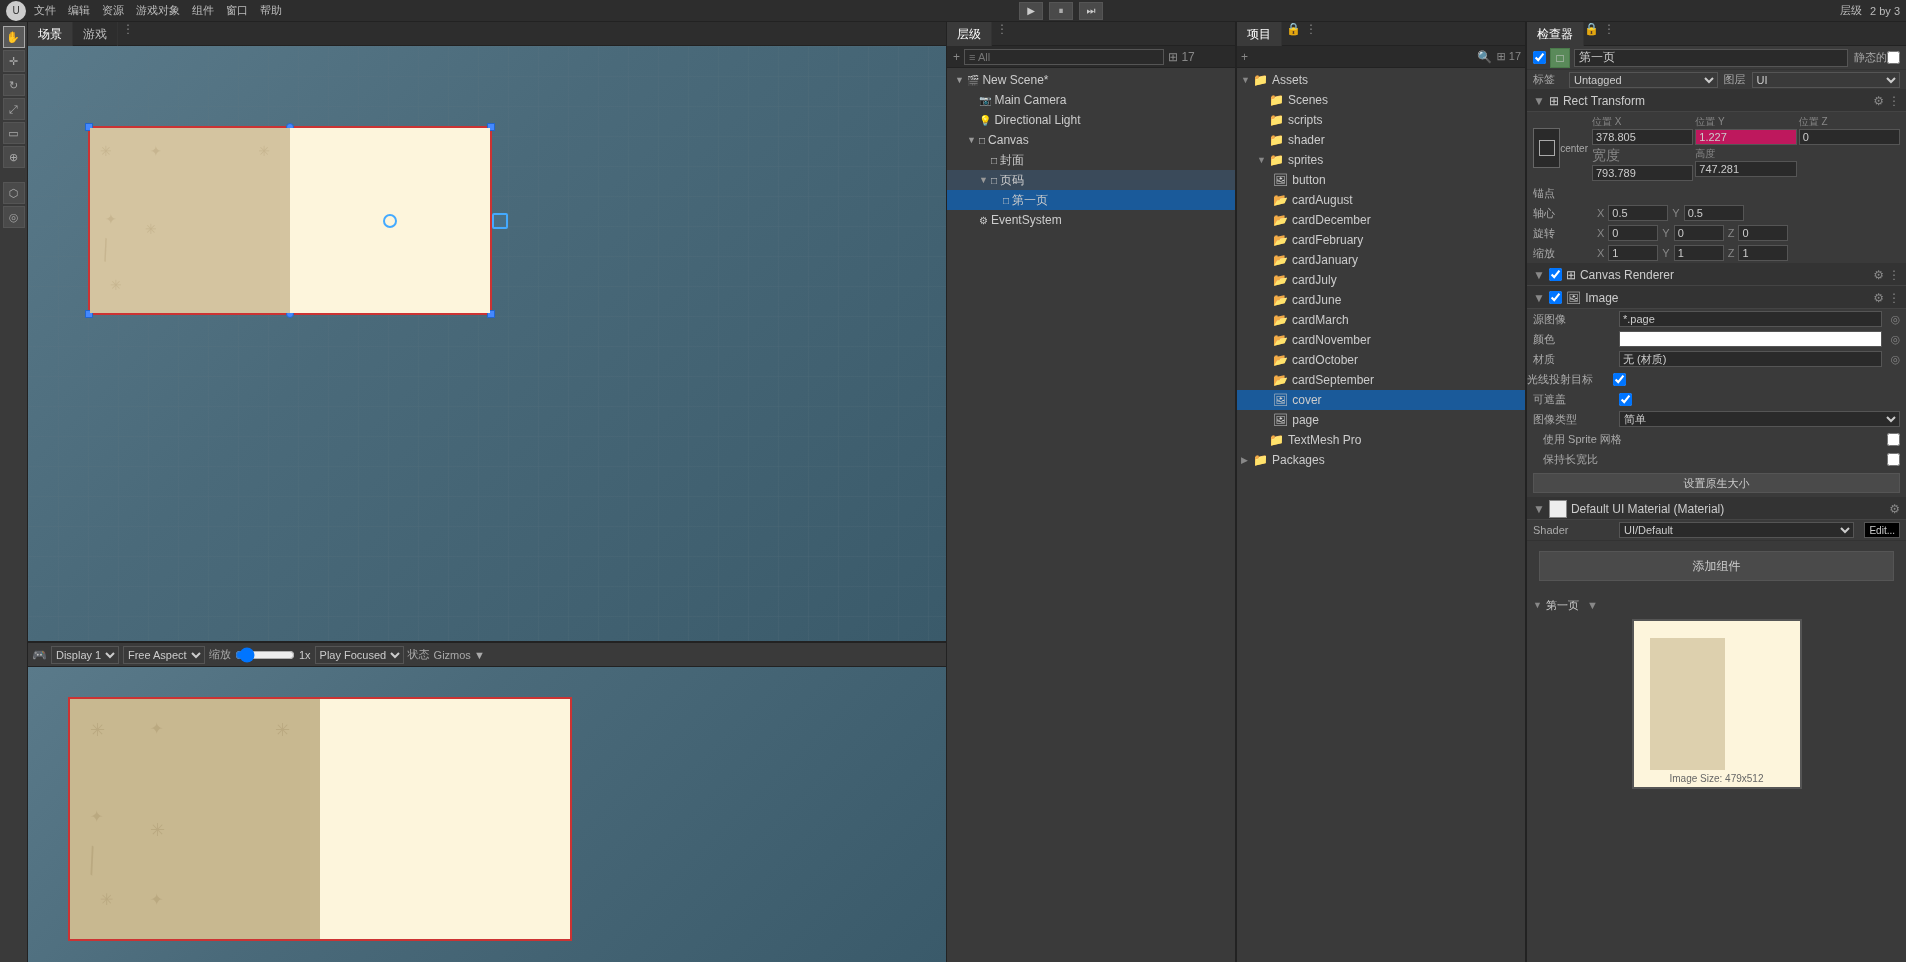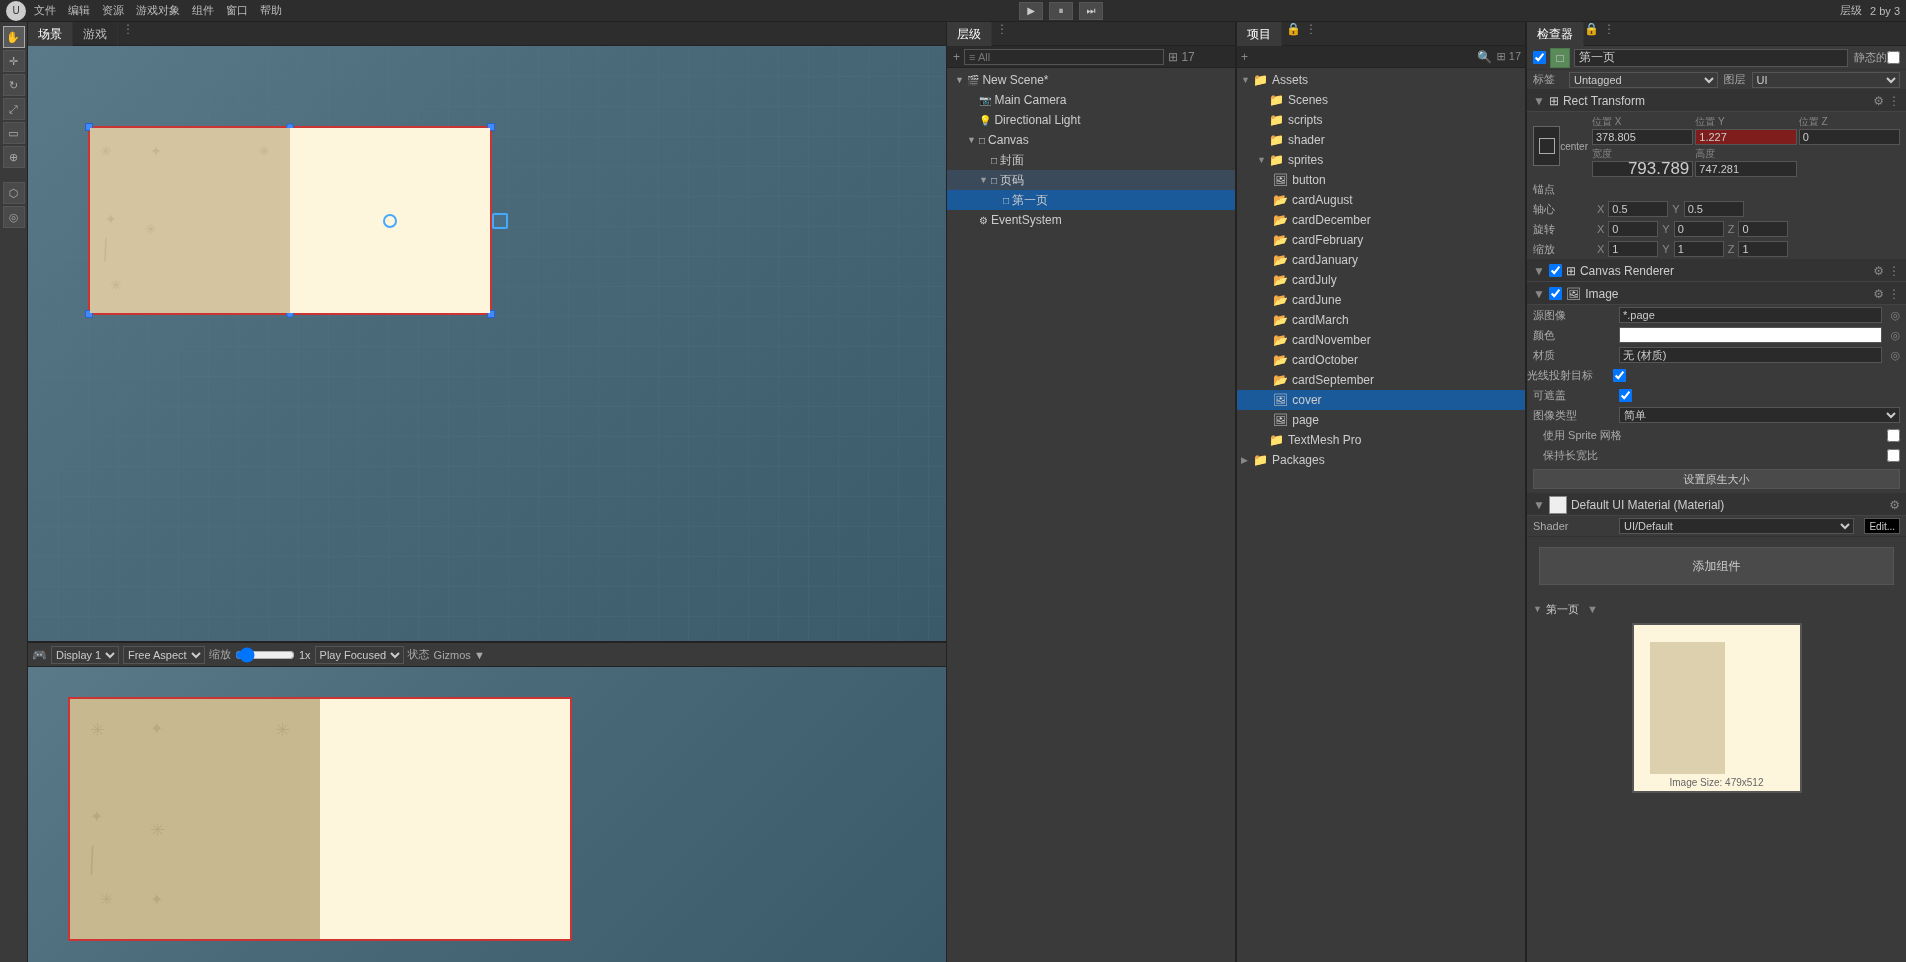--- a/index.html
+++ b/index.html
@@ -91,21 +91,21 @@
     
     .color-swatch { width: 120px; height: 16px; background: white; border: 1px solid #555; }
 
     
     #preview-section { padding: 4px 6px; }
     #preview-title { display: flex; align-items: center; gap: 4px; height: 20px; color: #ccc; font-size: 11px; cursor: pointer; }
     #preview-img { width: 170px; height: 170px; background: #fdf5dc; border: 1px solid #555; margin: 4px auto; display: flex; align-items: flex-end; justify-content: center; position: relative; }
     #preview-img .prev-label { font-size: 10px; color: #666; text-align: center; padding-bottom: 4px; }
 
     
-    .add-component-btn { margin: 6px; background: #4a4a4a; border: 1px solid #555; color: #ccc; height: 38px; width: calc(100% - 12px); cursor: pointer; font-size: 12px; }
+    .add-component-btn { margin: 6px; background: #4a4a4a; border: 1px solid #555; color: #ccc; height: 30px; width: calc(100% - 12px); cursor: pointer; font-size: 12px; }
 
     
     ::-webkit-scrollbar { width: 6px; }
     ::-webkit-scrollbar-track { background: #2a2a2a; }
     ::-webkit-scrollbar-thumb { background: #555; }
 
     
     .obj-center { position: absolute; width: 16px; height: 16px; border: 2px solid #44aaff; border-radius: 2px; background: rgba(68,170,255,0.1); }
 
     
@@ -456,29 +456,29 @@
           </div>
           <span style="font-size:10px; color:#aaa;">center</span>
         </div>
         <div style="flex:1; display:grid; grid-template-columns:1fr 1fr 1fr; gap:2px;">
           <div>
             <div style="font-size:10px; color:#888;">位置 X</div>
             <input type="text" style="background: rgb(42, 42, 42); border: 1px solid rgb(85, 85, 85); color: rgb(204, 204, 204); width: 100%; height: 16px; font-size: 11px; padding: 0px 3px;" value="378.805">
           </div>
           <div>
             <div style="font-size:10px; color:#888;">位置 Y</div>
-            <input type="text" style="background: #7f1d1d; border: 1px solid rgb(85, 85, 85); color: rgb(204, 204, 204); width: 100%; height: 16px; font-size: 11px; padding: 0px 3px;" value="1.227">
+            <input type="text" style="background: #be185d; border: 1px solid rgb(85, 85, 85); color: rgb(204, 204, 204); width: 100%; height: 16px; font-size: 11px; padding: 0px 3px;" value="1.227">
           </div>
           <div>
             <div style="font-size:10px; color:#888;">位置 Z</div>
             <input type="text" style="background: rgb(42, 42, 42); border: 1px solid rgb(85, 85, 85); color: rgb(204, 204, 204); width: 100%; height: 16px; font-size: 11px; padding: 0px 3px;" value="0">
           </div>
           <div>
-            <div style="font-size:10px; color:#888;">宽度</div>
-            <input type="text" style="background: rgb(42, 42, 42); border: 1px solid rgb(85, 85, 85); color: rgb(204, 204, 204); width: 100%; height: 16px; font-size: 17px; padding: 0px 3px; text-align: right;" value="793.789">
+            <div style="font-size:14px; color:#888;">宽度</div>
+            <input type="text" style="background: rgb(42, 42, 42); border: 1px solid rgb(85, 85, 85); color: rgb(204, 204, 204); width: 100%; height: 16px; font-size: 11px; padding: 0px 3px;" value="793.789">
           </div>
           <div>
             <div style="font-size:10px; color:#888;">高度</div>
             <input type="text" style="background: rgb(42, 42, 42); border: 1px solid rgb(85, 85, 85); color: rgb(204, 204, 204); width: 100%; height: 16px; font-size: 11px; padding: 0px 3px;" value="747.281">
           </div>
         </div>
       </div>
 
       <div style="display:flex; align-items:center; padding:2px 6px;">
         <span style="color:#aaa; font-size:11px; width:60px;">锚点</span>

